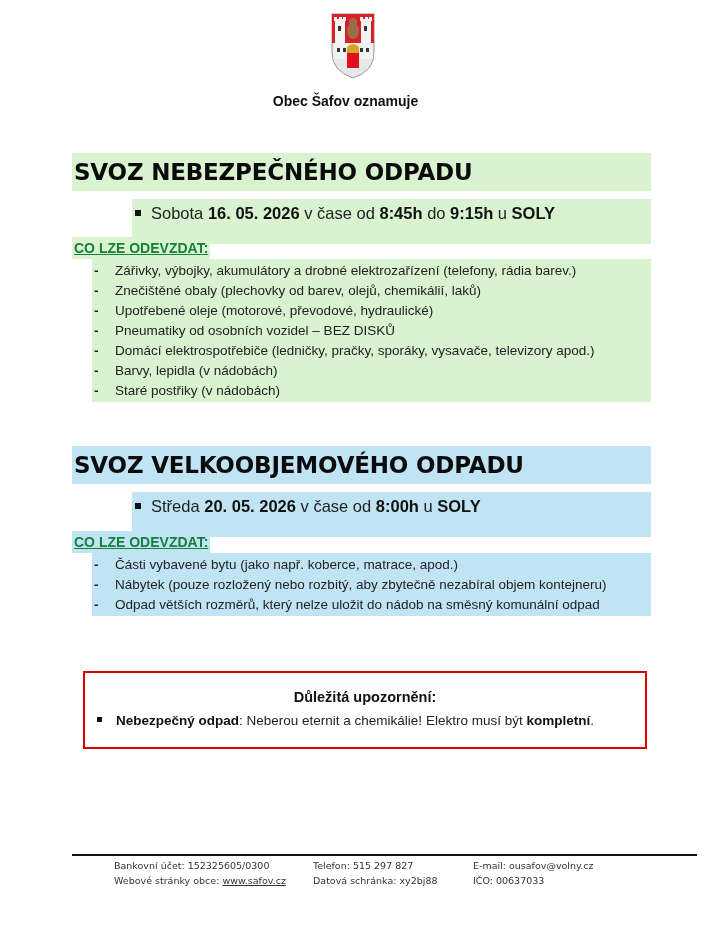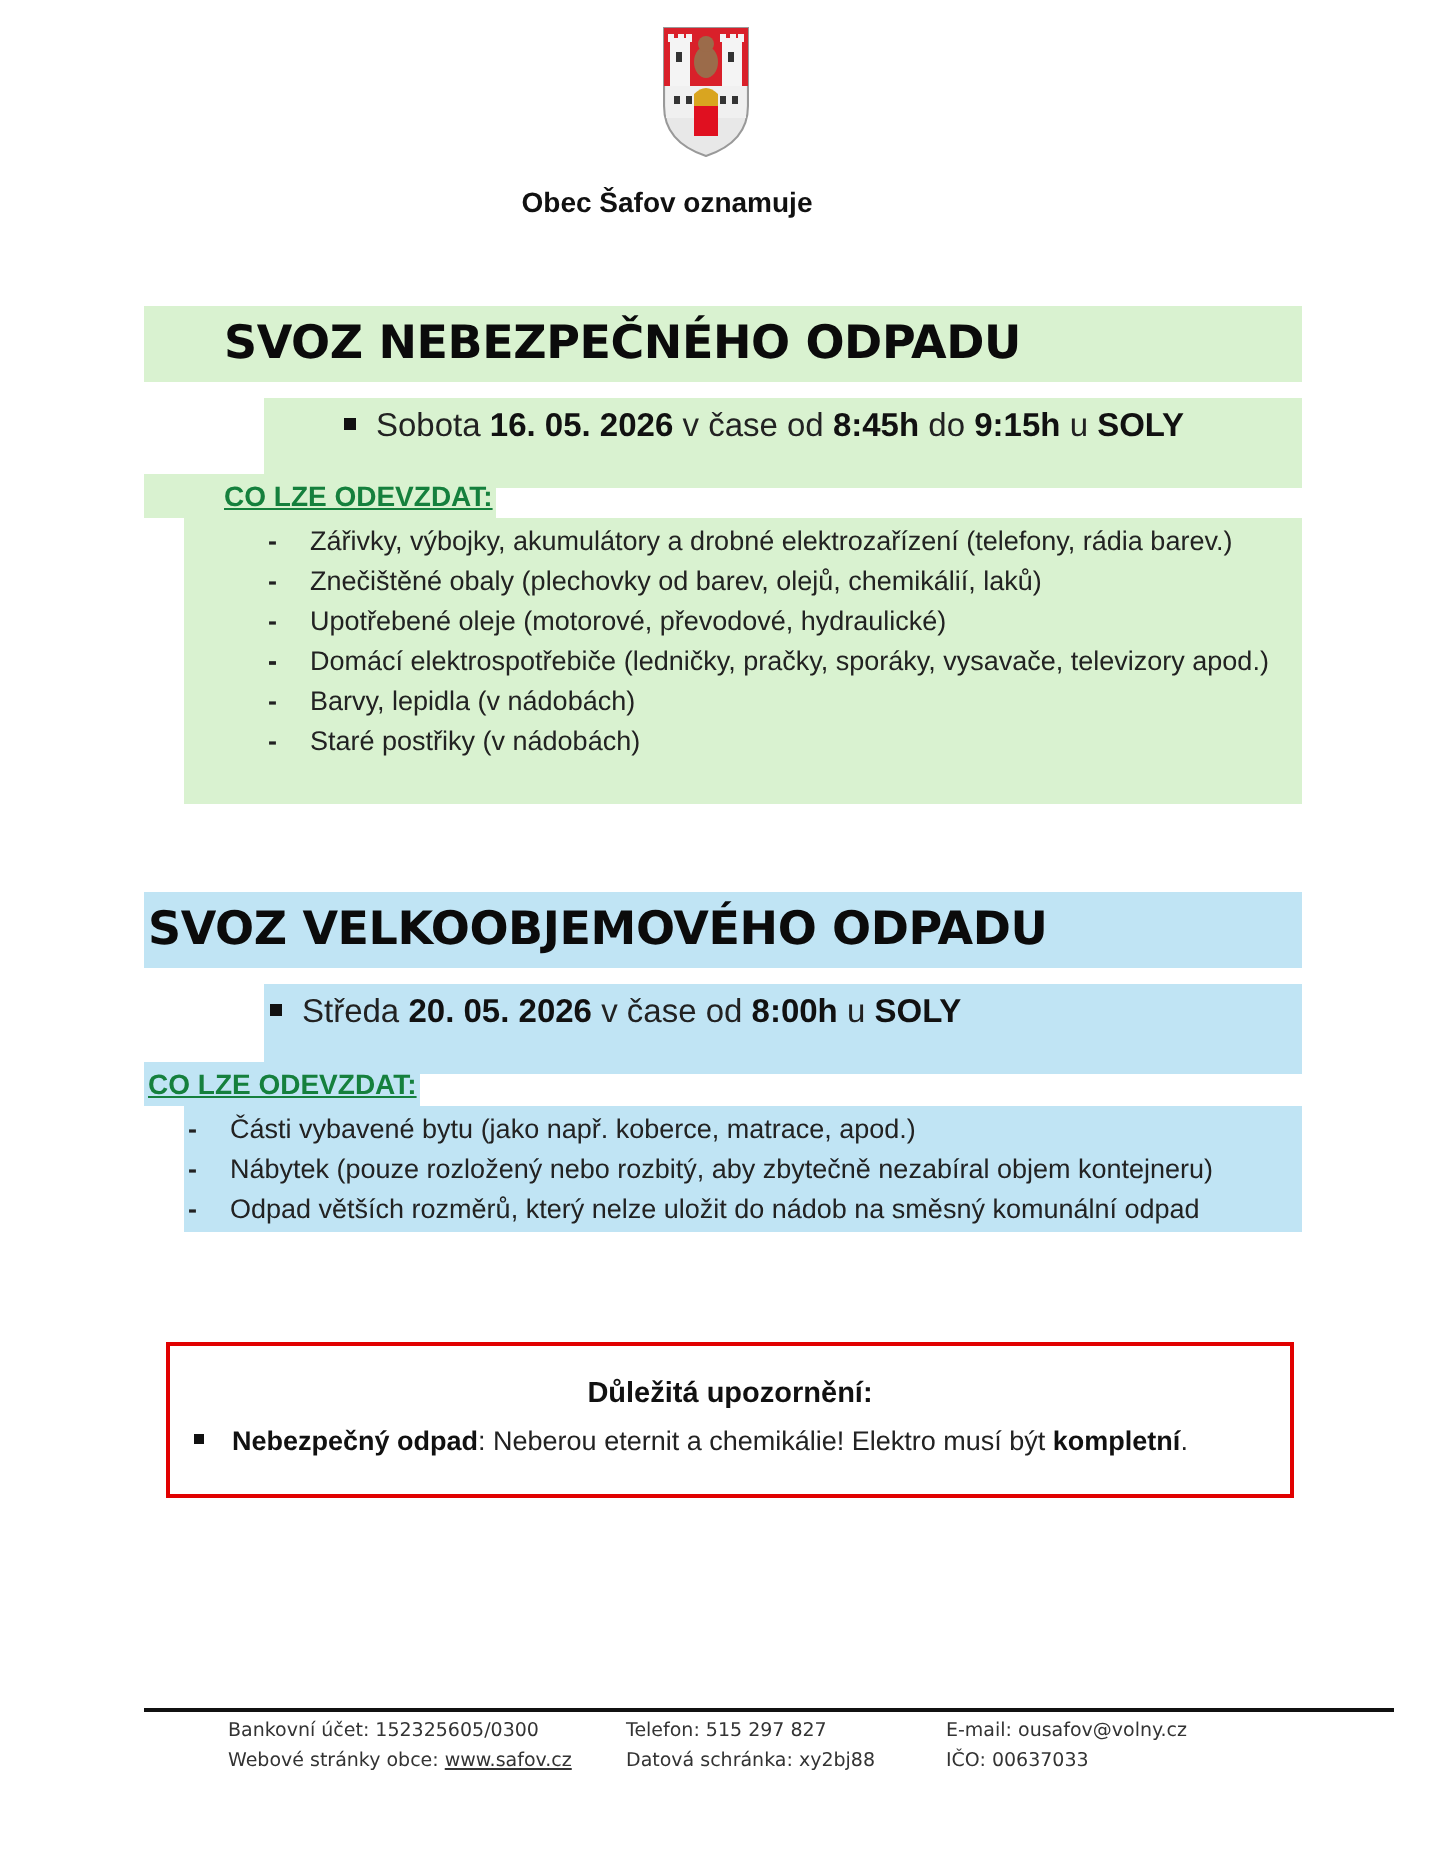--- a/index.html
+++ b/index.html
@@ -1,33 +1,33 @@
 <!DOCTYPE html>
 <html><head>
 <meta charset="utf-8">
 <style>
   * { box-sizing: border-box; margin: 0; padding: 0; }
   html, body { width: 722px; height: 932px; background: #ffffff; overflow: hidden; }
   body { position: relative; font-family: "Liberation Sans", "DejaVu Sans", sans-serif; color: #111; }
 
   .crest { position: absolute; left: 331px; top: 13px; width: 44px; height: 66px; }
-  .org-line { position: absolute; left: 0; width: 667px; top: 93px; text-align: center; font-size: 14px; font-weight: bold; }
+  .org-line { position: absolute; left: 12px; width: 667px; top: 93px; text-align: center; font-size: 14px; font-weight: bold; }
 
   .title-bar { position: absolute; left: 72px; width: 579px; height: 38px; padding-left: 2px;
     font-family: "DejaVu Sans", sans-serif; font-weight: bold; font-size: 23px; line-height: 38px; letter-spacing: -0.2px; color: #0b0b0b; }
   .date-bar { position: absolute; left: 132px; width: 519px; height: 45px; font-size: 16.5px; line-height: 29px; color: #222; padding-left: 3px; }
   .date-bar .sq { display: inline-block; width: 6px; height: 6px; background: #111; vertical-align: middle; margin: 0 10px 3px 0; }
   .date-bar b { color: #111; }
 
   .list-head { position: absolute; left: 72px; height: 22px; padding: 0 2px; font-size: 14px; font-weight: bold; line-height: 22px; text-decoration: underline; color: #15803d; }
   .list-block { position: absolute; left: 92px; width: 559px; padding-top: 2px; }
   .list-block li { list-style: none; font-size: 13.5px; line-height: 20px; color: #222; position: relative; padding-left: 23px; white-space: nowrap; }
   .list-block li .dash { position: absolute; left: 2px; top: 0; font-weight: bold; }
 
-  .green { background: #d9f2d0; padding-left: 40px; }
+  .green { background: #d9f2d0; }
   .blue  { background: #c0e4f4; }
 
   .notice { position: absolute; left: 83px; top: 671px; width: 564px; height: 78px; border: 2px solid #e10000; }
   .notice-title { position: absolute; top: 16px; left: 0; width: 100%; text-align: center; font-size: 14.5px; font-weight: bold; color: #111; }
   .notice-item { position: absolute; left: 10px; font-size: 13.5px; color: #222; white-space: nowrap; }
   .notice-item .sq { display: inline-block; width: 5px; height: 5px; background: #111; vertical-align: middle; margin: 0 14px 3px 2px; }
   .notice-item b { color: #111; }
 
   .footer-line { position: absolute; left: 72px; top: 854px; width: 625px; height: 1.5px; background: #111; }
   .footer-col { position: absolute; top: 858px; font-size: 9.5px; line-height: 15px; color: #333; font-family: "DejaVu Sans", sans-serif; white-space: nowrap; }
@@ -64,21 +64,21 @@
 <section>
   <div class="title-bar green" style="top:153px;">SVOZ NEBEZPEČNÉHO ODPADU</div>
   <div class="date-bar green" style="top:199px;">
     <span class="sq"></span><span>Sobota</span> <b>16. 05. 2026</b> <span>v čase od</span> <b>8:45h</b> <span>do</span> <b>9:15h</b> <span>u</span> <b>SOLY</b>
   </div>
   <div class="list-head green" style="top:237px;">CO LZE ODEVZDAT:</div>
   <ul class="list-block green" style="top:259px; height:143px;">
     <li><span class="dash">-</span><span>Zářivky, výbojky, akumulátory a drobné elektrozařízení (telefony, rádia barev.)</span></li>
     <li><span class="dash">-</span><span>Znečištěné obaly (plechovky od barev, olejů, chemikálií, laků)</span></li>
     <li><span class="dash">-</span><span>Upotřebené oleje (motorové, převodové, hydraulické)</span></li>
-    <li><span class="dash">-</span></li>
+    <li><span class="dash">-</span><span>Pneumatiky od osobních vozidel – BEZ DISKŮ</span></li>
     <li><span class="dash">-</span><span>Domácí elektrospotřebiče (ledničky, pračky, sporáky, vysavače, televizory apod.)</span></li>
     <li><span class="dash">-</span><span>Barvy, lepidla (v nádobách)</span></li>
     <li><span class="dash">-</span><span>Staré postřiky (v nádobách)</span></li>
   </ul>
 </section>
 
 <section>
   <div class="title-bar blue" style="top:446px;">SVOZ VELKOOBJEMOVÉHO ODPADU</div>
   <div class="date-bar blue" style="top:492px;">
     <span class="sq"></span><span>Středa</span> <b>20. 05. 2026</b> <span>v čase od</span> <b>8:00h</b> <span>u</span> <b>SOLY</b>

